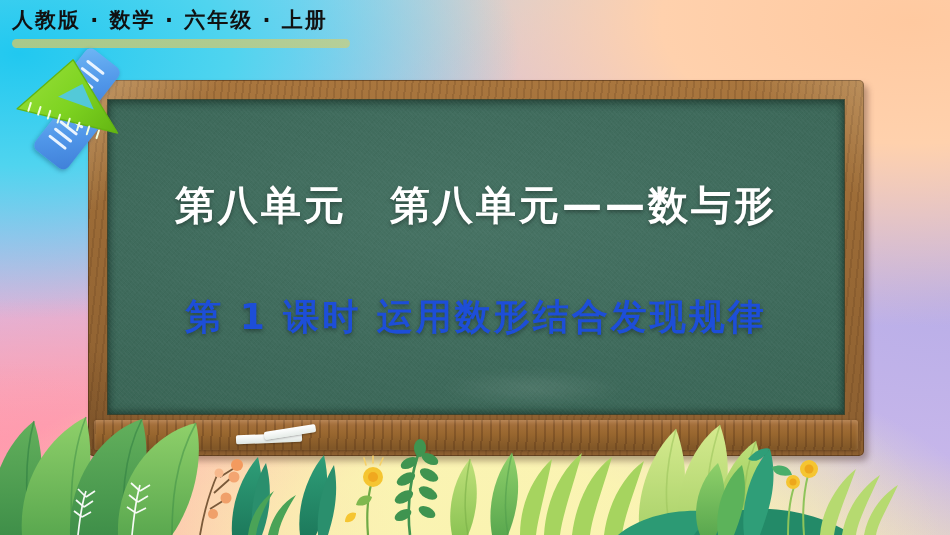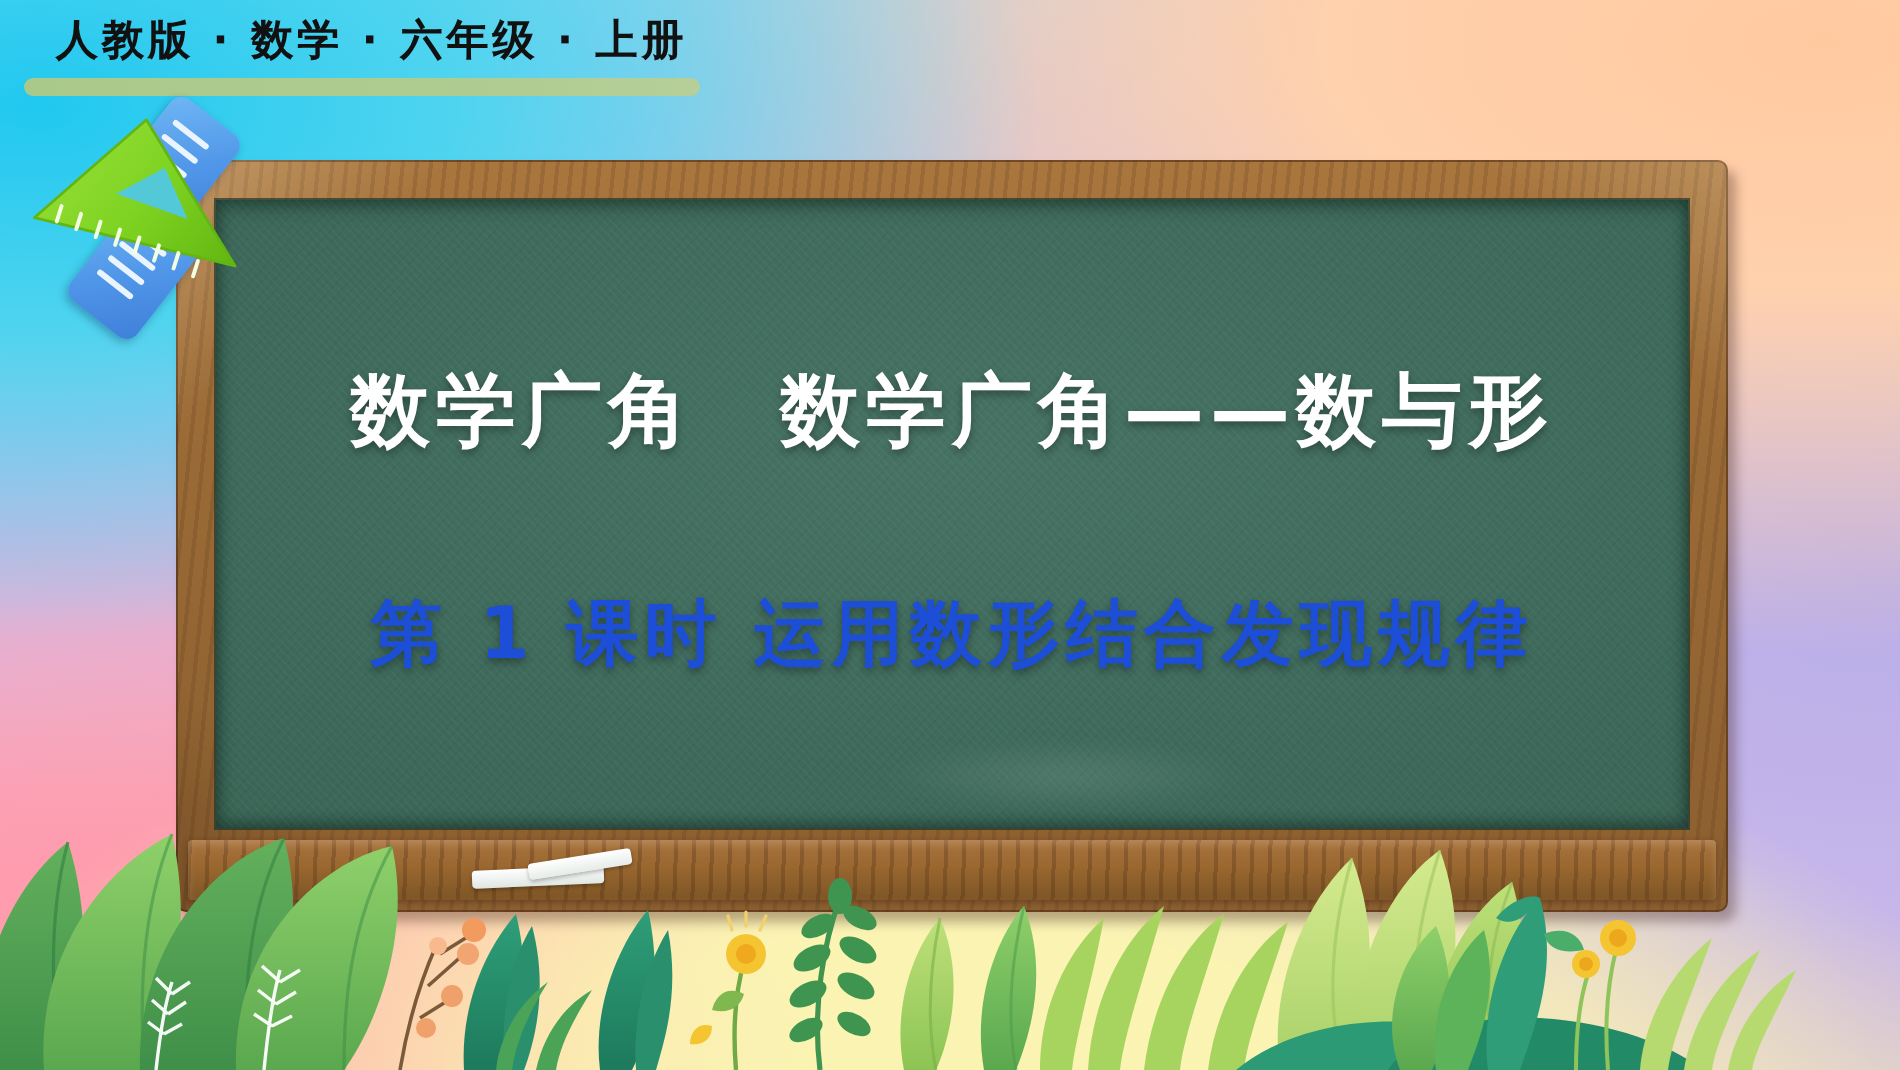--- a/index.html
+++ b/index.html
@@ -26,21 +26,21 @@
   .bg-soft {
     position:absolute; inset:0;
     background:
       radial-gradient(70% 55% at 50% 100%, rgba(250,243,176,.95) 0%, rgba(250,243,176,0) 70%),
       radial-gradient(60% 45% at 0% 100%, rgba(255,150,170,.85) 0%, rgba(255,150,170,0) 72%);
   }
 
   
   .header { position:absolute; left:0; top:0; width:100%; height:56px; z-index:30; }
   .header-text {
-    position:absolute; left:28px; top:6px;
+    position:absolute; left:12px; top:6px;
     font-size:21px; font-weight:bold; color:#111;
     letter-spacing:2px; white-space:nowrap;
     font-family:"DejaVu Sans","Liberation Sans",sans-serif;
   }
   .header-bar {
     position:absolute; left:12px; top:39px;
     width:338px; height:9px; border-radius:5px;
     background:linear-gradient(90deg,#a9c98a 0%, #aecb90 60%, #b6cf99 100%);
   }
 
@@ -163,21 +163,21 @@
     <div class="header-bar"></div>
   </div>
 
   <div class="board-wrap">
     <div class="board-shadow"></div>
     <div class="board-frame"></div>
     <div class="board-surface">
       <div class="chalk-smudge"></div>
     </div>
     <div class="board-text">
-      <div class="title-main">数学广角　数学广角——数与形</div>
+      <div class="title-main">第八单元　第八单元——数与形</div>
       <div class="title-sub">第 1 课时 运用数形结合发现规律</div>
     </div>
     <div class="board-ledge"></div>
   </div>
 
   <div class="chalk chalk-a"></div>
   <div class="chalk chalk-b"></div>
 
   <div class="rulers">
     <div class="ruler-blue rb1">

